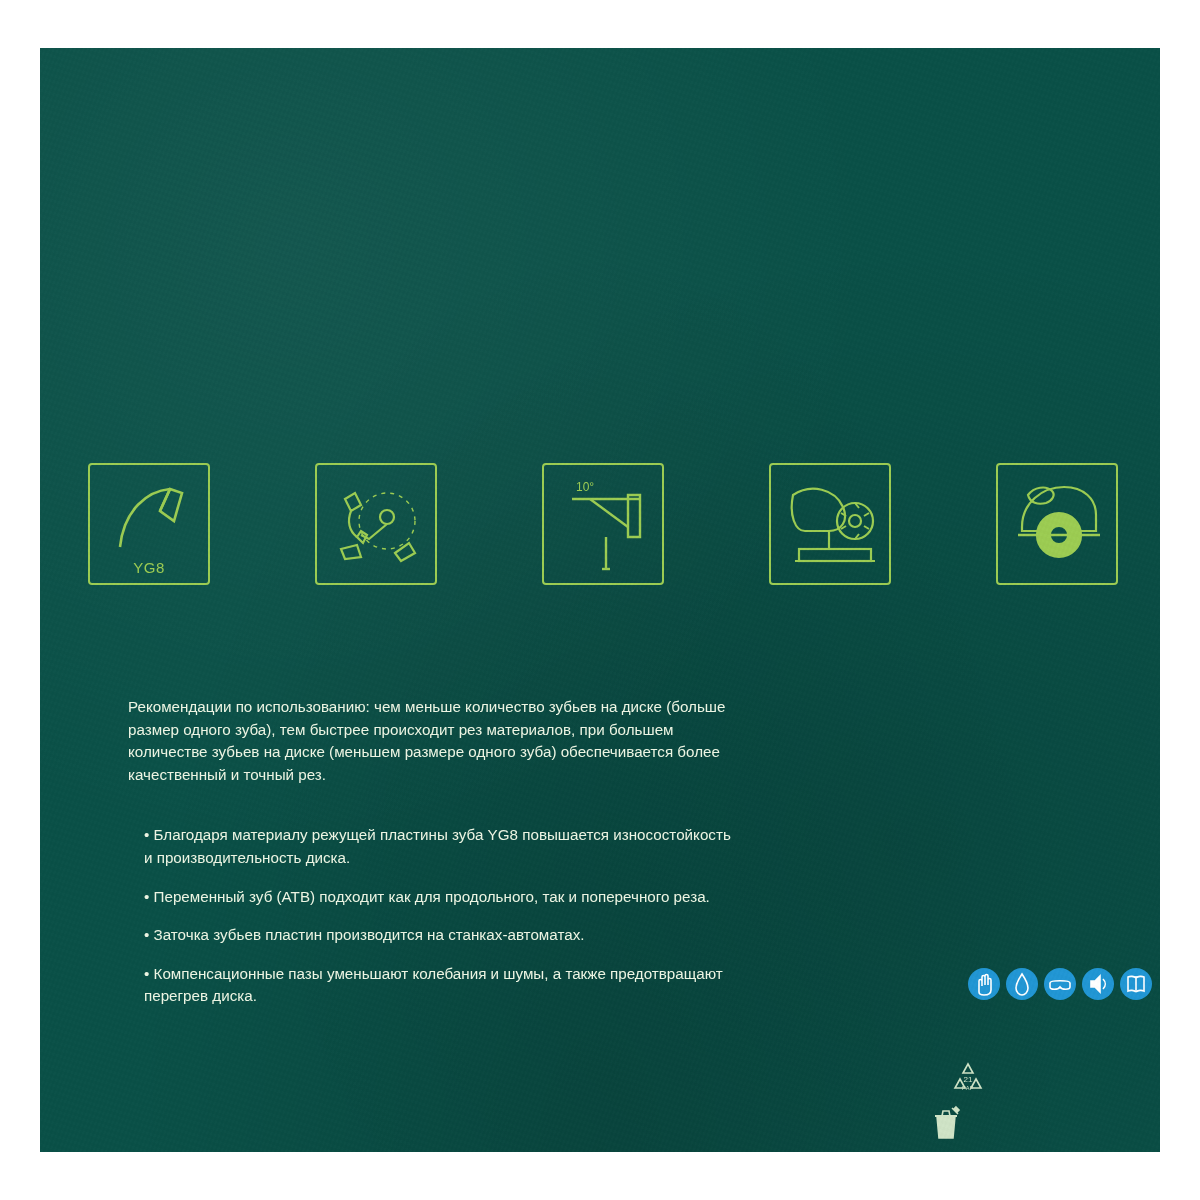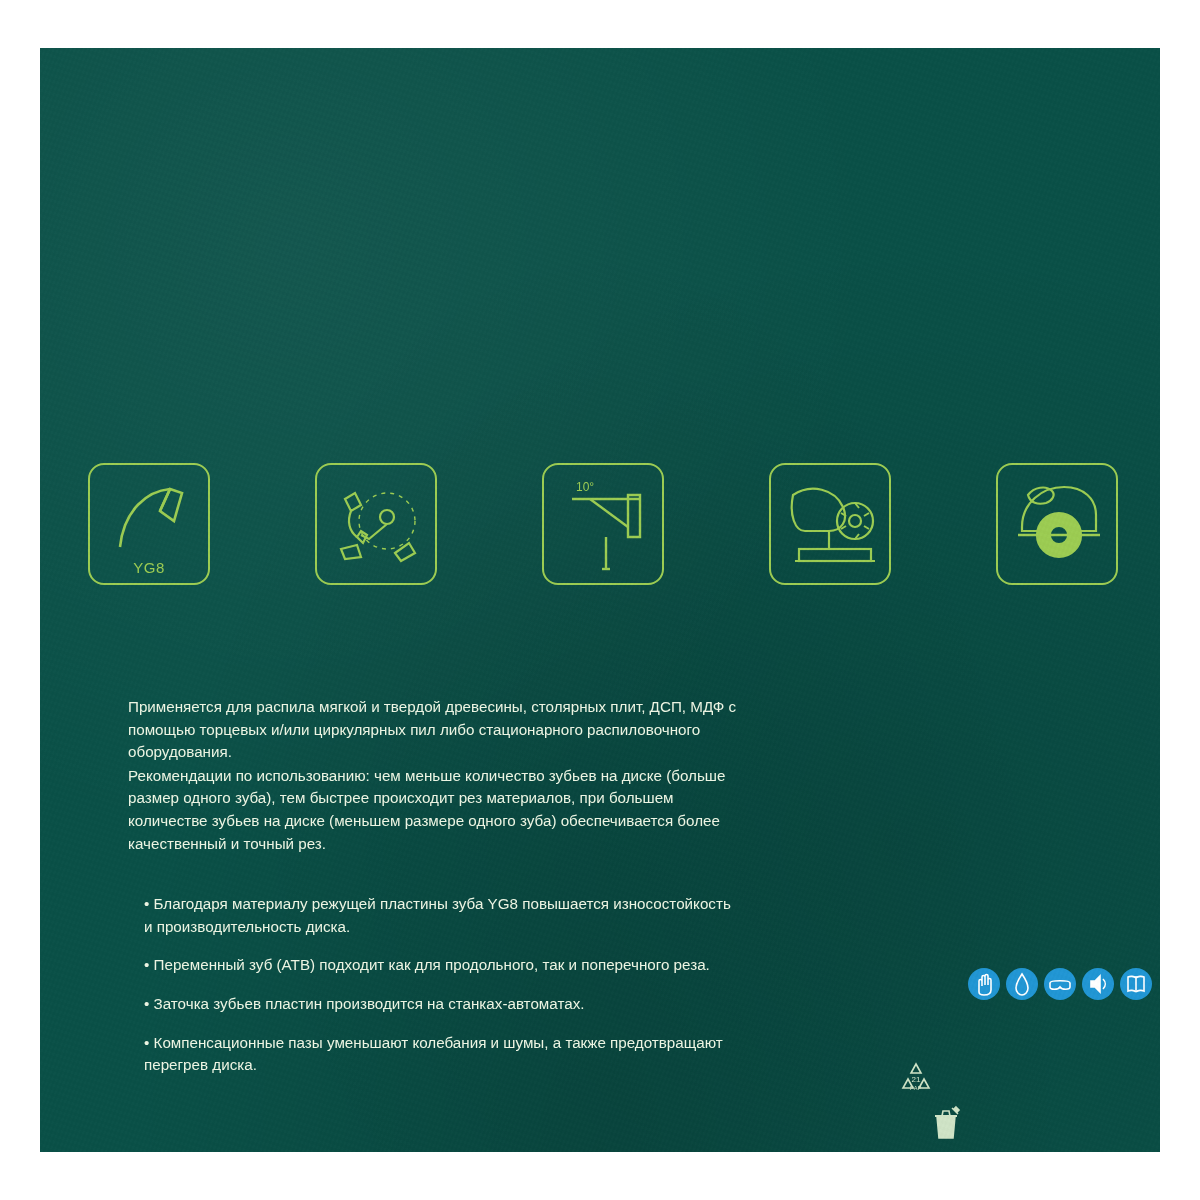--- a/index.html
+++ b/index.html
@@ -43,21 +43,21 @@
     left: 48px;
     top: 415px;
     width: 1030px;
     display: flex;
     justify-content: space-between;
   }
   .icon-box {
     width: 122px;
     height: 122px;
     border: 2px solid #9ccc52;
-    border-radius: 16px;
+    border-radius: 4px;
     position: relative;
     box-sizing: border-box;
   }
   .icon-box svg { position: absolute; left: 0; top: 0; }
   .icon-caption {
     position: absolute;
     bottom: 7px;
     left: 0;
     width: 100%;
     text-align: center;
@@ -94,21 +94,21 @@
     width: 32px;
     height: 32px;
     border-radius: 50%;
     background: #2196d4;
     position: relative;
   }
   .safety-dot svg { position: absolute; left: 0; top: 0; }
 
   .recycle-mark {
     position: absolute;
-    left: 854px;
+    left: 906px;
     top: 1010px;
     width: 44px;
     height: 44px;
   }
   .recycle-mark .pap {
     position: absolute;
     left: 0;
     top: 27px;
     width: 44px;
     text-align: center;
@@ -193,21 +193,20 @@
         <path d="M30 30 C36 22 48 20 54 26 C58 30 54 36 48 38 C40 40 32 38 30 30 Z"></path>
         <circle cx="61" cy="70" r="22" fill="#9ccc52" stroke="#9ccc52"></circle>
         <circle cx="61" cy="70" r="7" fill="#0a5047" stroke="#0a5047"></circle>
         <line x1="20" y1="70" x2="102" y2="70" stroke-width="2.4"></line>
       </svg>
     </div>
 
   </div>
 
   <div class="text-block">
-    <p class="para">Применяется для распила мягкой и твердой древесины, столярных плит, ДСП, МДФ с помощью торцевых и/или циркулярных пил либо стационарного распиловочного оборудования.</p>
     <p class="para">Рекомендации по использованию: чем меньше количество зубьев на диске (больше размер одного зуба), тем быстрее происходит рез материалов, при большем количестве зубьев на диске (меньшем размере одного зуба) обеспечивается более качественный и точный рез.</p>
     <div class="gap"></div>
     <div class="bullets">
       <p class="bullet">• Благодаря материалу режущей пластины зуба YG8 повышается износостойкость и производительность диска.</p>
       <p class="bullet">• Переменный зуб (ATB) подходит как для продольного, так и поперечного реза.</p>
       <p class="bullet">• Заточка зубьев пластин производится на станках-автоматах.</p>
       <p class="bullet">• Компенсационные пазы уменьшают колебания и шумы, а также предотвращают перегрев диска.</p>
     </div>
   </div>
 

